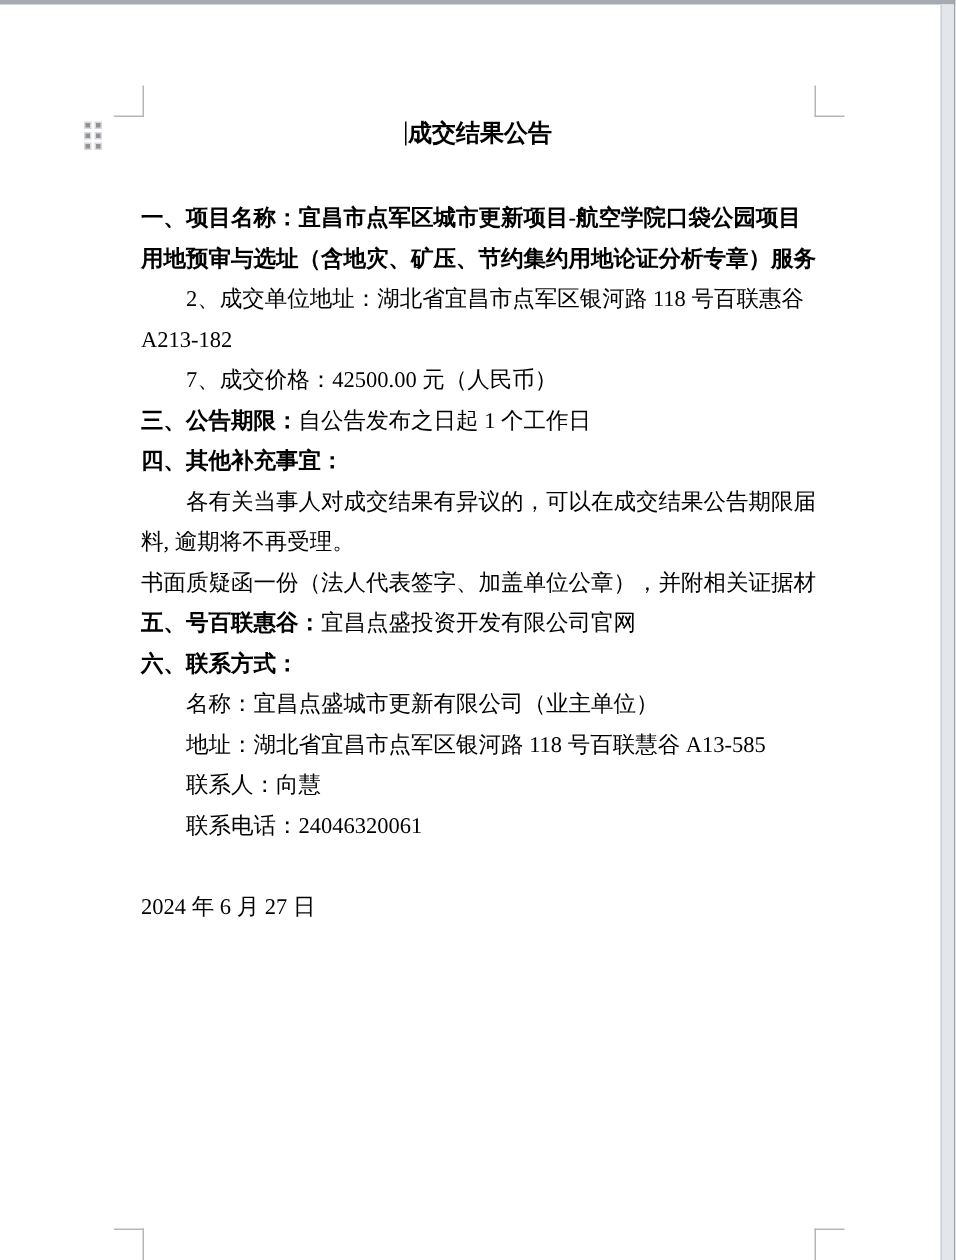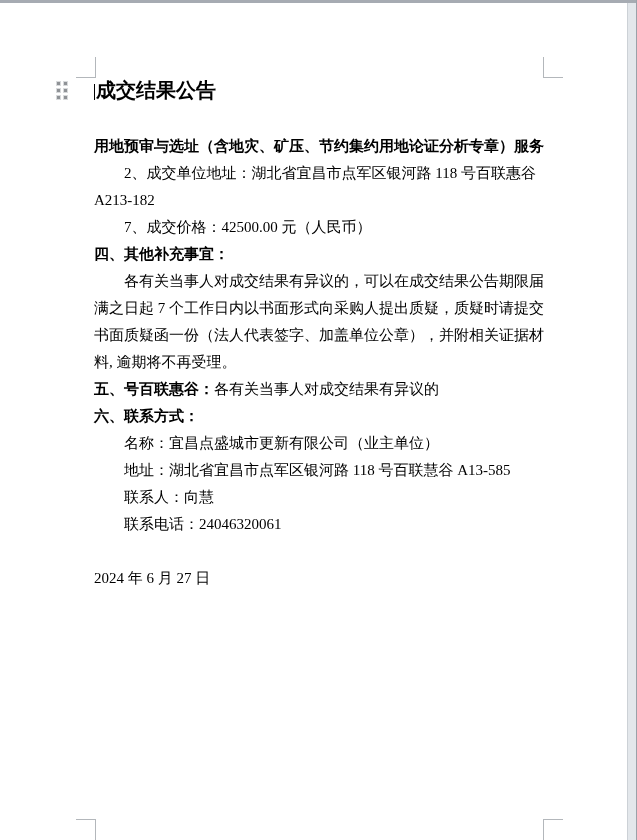--- a/index.html
+++ b/index.html
@@ -27,21 +27,21 @@
   
   .drag-handle {
     position: absolute; left: 57px; top: 82px;
     display: grid; grid-template-columns: 3px 3px; grid-template-rows: 3px 3px 3px;
     column-gap: 4px; row-gap: 4px; cursor: grab;
   }
   .drag-handle i { display: block; background: #8f9296; box-shadow: 0 0 0 1px #d8dadc; }
   
   .title-row {
     position: absolute; left: 94px; top: 80px; width: 450px;
-    text-align: left; font-weight: bold; font-size: 20px; line-height: 20px;
+    text-align: center; font-weight: bold; font-size: 16px; line-height: 20px;
     white-space: nowrap;
   }
   .caret { display: inline-block; width: 1px; height: 16px; background: #000; vertical-align: -3px; margin-right: 1px; }
   
   .doc-body {
     position: absolute; left: 94px; top: 133px; width: 450px;
     font-size: 15px; line-height: 27px;
   }
   .line { height: 27px; white-space: nowrap; }
   .line .ind { display: inline-block; width: 30px; }
@@ -68,30 +68,31 @@
     <i></i>
     <i></i>
 </div>
 
 <div class="title-row">
   <span class="caret"></span><span>成交结果公告</span>
 </div>
 
 <div class="doc-body">
   <div id="doc-lines">
+      <div class="line"><b>一、项目名称：宜昌市点军区城市更新项目-航空学院口袋公园项目</b></div>
       <div class="line"><b>用地预审与选址（含地灾、矿压、节约集约用地论证分析专章）服务</b></div>
       <div class="line"><span class="ind"></span><span>2、成交单位地址：湖北省宜昌市点军区银河路 118 号百联惠谷</span></div>
       <div class="line"><span>A213-182</span></div>
       <div class="line"><span class="ind"></span><span>7、成交价格：42500.00 元（人民币）</span></div>
+      <div class="line"><b>三、公告期限：</b><span>自公告发布之日起 1 个工作日</span></div>
       <div class="line"><b>四、其他补充事宜：</b></div>
       <div class="line"><span class="ind"></span><span>各有关当事人对成交结果有异议的，可以在成交结果公告期限届</span></div>
-      <div class="line"><span>满之日起 7 个工作日内以书面形式向采购人提出质疑，质疑时请提交</span></div>
+      <div class="line"><span>料, 逾期将不再受理。</span></div>
       <div class="line"><span>书面质疑函一份（法人代表签字、加盖单位公章），并附相关证据材</span></div>
-      <div class="line"><span>料, 逾期将不再受理。</span></div>
-      <div class="line"><b>五、号百联惠谷：</b><span>各有关当事人对成交结果有异议的</span></div>
+      <div class="line"><b>五、号百联惠谷：</b><span>宜昌点盛投资开发有限公司官网</span></div>
       <div class="line"><b>六、联系方式：</b></div>
       <div class="line"><span class="ind"></span><span>名称：宜昌点盛城市更新有限公司（业主单位）</span></div>
       <div class="line"><span class="ind"></span><span>地址：湖北省宜昌市点军区银河路 118 号百联慧谷 A13-585</span></div>
       <div class="line"><span class="ind"></span><span>联系人：向慧</span></div>
       <div class="line"><span class="ind"></span><span>联系电话：24046320061</span></div>
     </div>
   <div class="date-line">2024 年 6 月 27 日</div>
 </div>
 
 </body></html>

